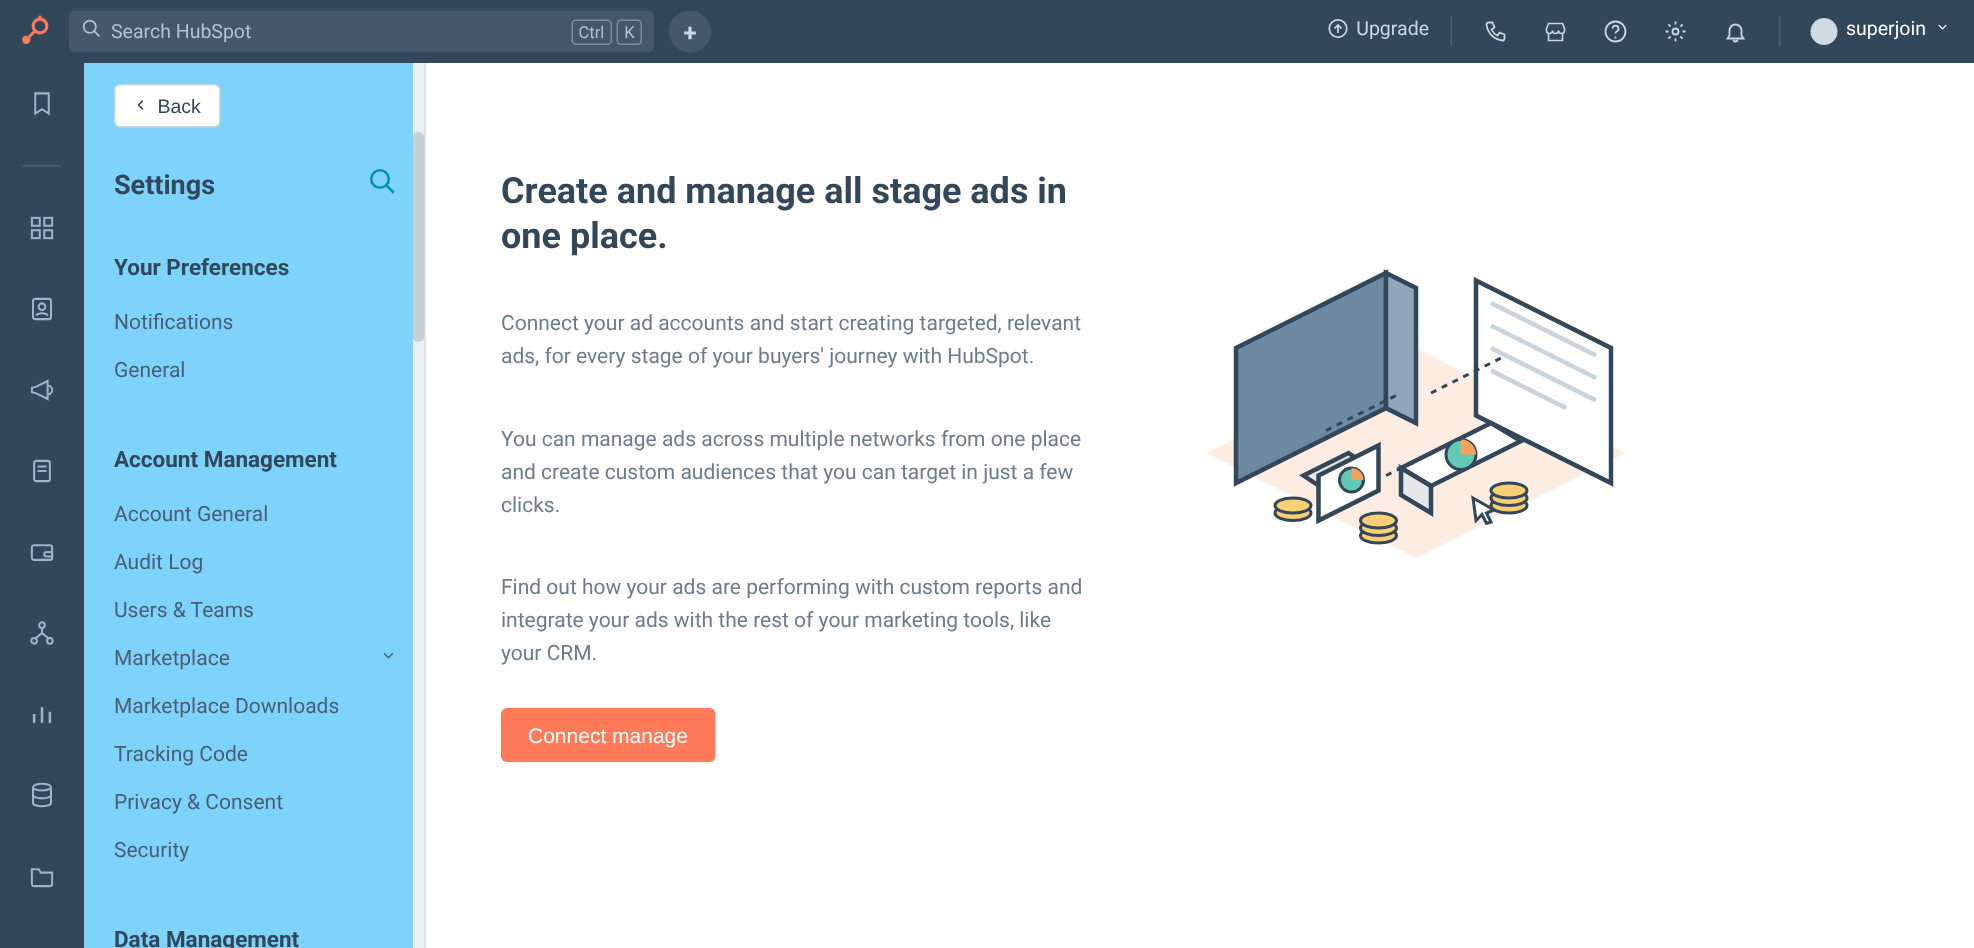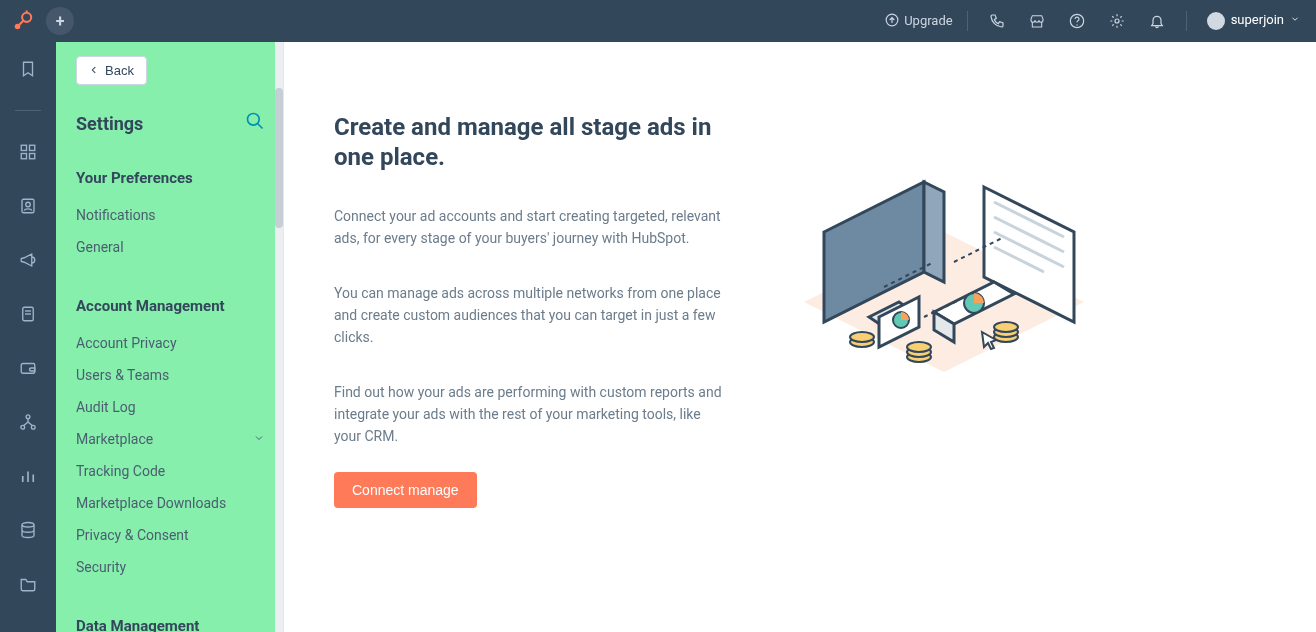--- a/index.html
+++ b/index.html
@@ -86,21 +86,21 @@
   display:flex;align-items:center;justify-content:center;
   color:#9fb4c9;
 }
 .rail hr {
   width: 26px; border:none; border-top:1px solid #4f6275; margin: 0;
 }
 
 .panelwrap {
   position:relative;
   width: 228px;
-  background:#86efac;
+  background:#7dd3fc;
   border-right: 1px solid #e5e8eb;
 }
 .scrollind {
   position:absolute;
   right:0; top: 0;
   width:8px;height:100%;
   background:#eceff2;
 }
 .scrollthumb{
   position:absolute; right:0; top:46px;
@@ -171,20 +171,35 @@
 <div class="topbar">
   <div class="hs-logo">
     <svg width="22" height="22" viewBox="0 0 24 24">
         <circle cx="6" cy="18" r="3" fill="#ff7a59"></circle>
         <circle cx="16" cy="8" r="5" fill="none" stroke="#ff7a59" stroke-width="2.2"></circle>
         <line x1="8" y1="16" x2="13" y2="11" stroke="#ff7a59" stroke-width="2.2"></line>
         <line x1="16" y1="3" x2="16" y2="0.5" stroke="#ff7a59" stroke-width="2.2"></line>
       </svg>
   </div>
 
+  <div class="searchwrap">
+    <div class="searchleft">
+      <span>
+        <svg width="14" height="14" viewBox="0 0 24 24" fill="none">
+            <circle cx="10" cy="10" r="7" stroke="#b0c1d4" stroke-width="2"></circle>
+            <line x1="15" y1="15" x2="21" y2="21" stroke="#b0c1d4" stroke-width="2"></line>
+          </svg>
+      </span>
+      <span>Search HubSpot</span>
+    </div>
+    <span>
+      <span class="kbd">Ctrl</span>
+      <span class="kbd">K</span>
+    </span>
+  </div>
 
   <div class="addbtn">
     <span>+</span>
   </div>
 
   <div class="sp"></div>
 
   <div class="upgrade">
     <span>
       <svg width="14" height="14" viewBox="0 0 24 24">
@@ -338,41 +353,41 @@
       <div class="navlink">
           <span>Notifications</span>
         </div>
       <div class="navlink">
           <span>General</span>
         </div>
 
       
       <div class="section-title">Account Management</div>
       <div class="navlink">
-          <span>Account Privacy</span>
+          <span>Account General</span>
+        </div>
+      <div class="navlink">
+          <span>Audit Log</span>
         </div>
       <div class="navlink">
           <span>Users &amp; Teams</span>
-        </div>
-      <div class="navlink">
-          <span>Audit Log</span>
         </div>
       <div class="navlink">
         <span>Marketplace</span>
         <span class="chev">
           <svg width="12" height="12" viewBox="0 0 24 24">
               <path d="M6 9 l6 6 6-6" stroke="#4b5e71" stroke-width="2" fill="none"></path>
             </svg>
         </span>
       </div>
       <div class="navlink">
+          <span>Marketplace Downloads</span>
+        </div>
+      <div class="navlink">
           <span>Tracking Code</span>
-        </div>
-      <div class="navlink">
-          <span>Marketplace Downloads</span>
         </div>
       <div class="navlink">
           <span>Privacy &amp; Consent</span>
         </div>
       <div class="navlink">
           <span>Security</span>
         </div>
 
       
       <div class="section-title">Data Management</div>

